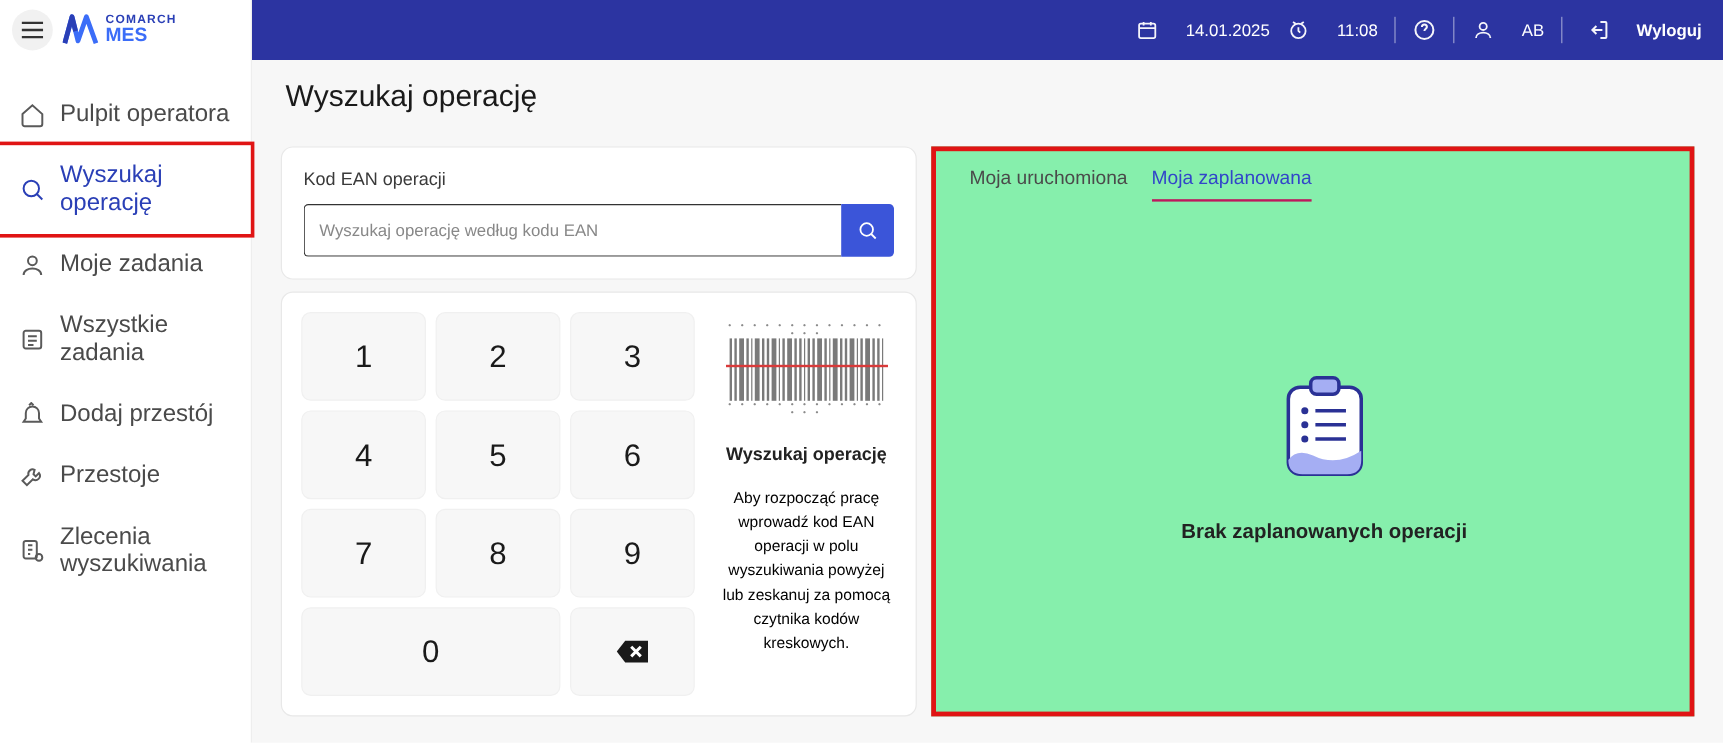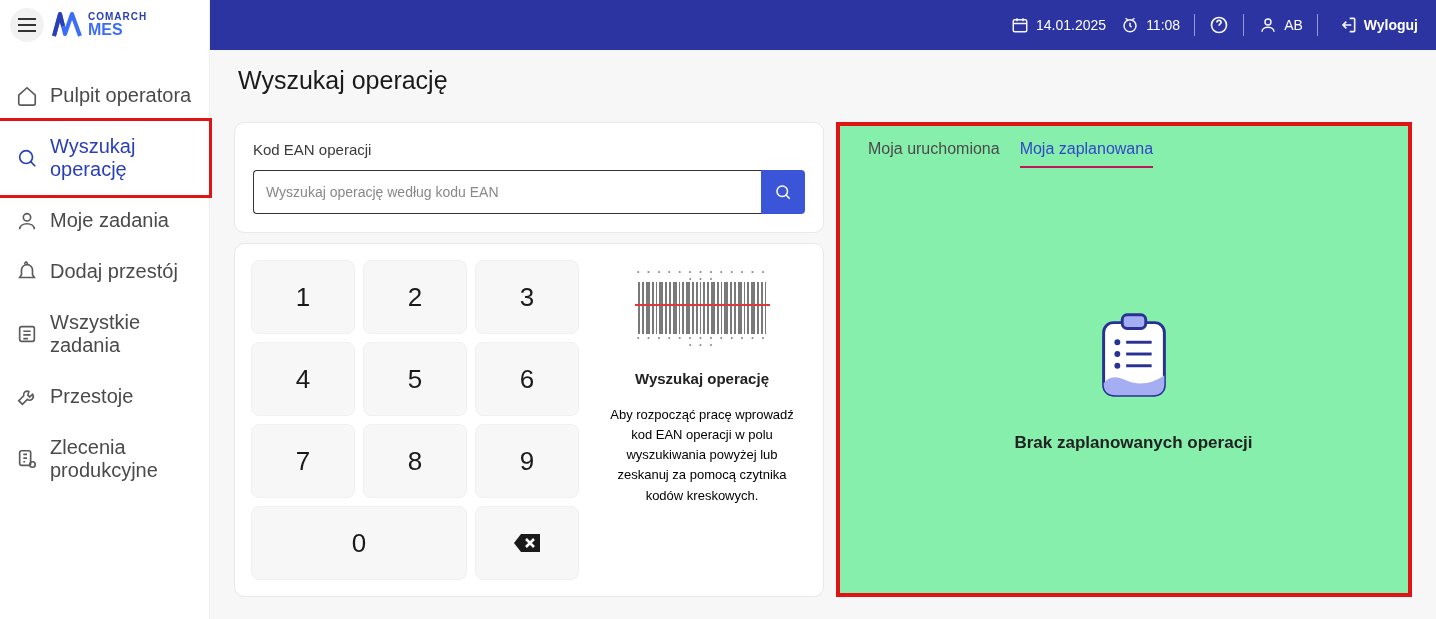--- a/index.html
+++ b/index.html
@@ -16,27 +16,27 @@
 
     .nav { margin-top: 20px; }
     .nav-item { display: flex; align-items: center; gap: 12px; padding: 14px 16px; cursor: pointer; color: #4a4a4a; font-size: 20px; }
     .nav-item .nicon { width: 22px; height: 22px; color: #5a5a5a; display: flex; align-items: center; justify-content: center; }
     .nav-item.highlighted { outline: 3px solid #e01414; background: #fff; color: #2a3fb6; }
     .nav-item.highlighted .nicon { color: #2a3fb6; }
 
     .main { flex: 1; display: flex; flex-direction: column; position: relative; }
     .topbar { height: 50px; background: #2c34a1; color: #fff; display: flex; align-items: center; justify-content: flex-end; padding: 0 18px; gap: 14px; position: absolute; left: 0; right: 0; top: 0; }
     .topbar .sep { width: 1px; height: 22px; background: rgba(255,255,255,0.5); }
-    .topbar .tb-item { display: flex; align-items: center; gap: 6px; font-size: 14px; }
+    .topbar .tb-item { display: flex; align-items: center; gap: 22px; font-size: 14px; }
     .topbar .tb-icon { width: 20px; height: 20px; display: flex; align-items: center; justify-content: center; opacity: 0.95; }
     .topbar .logout { font-weight: 600; margin-left: 6px; cursor: pointer; }
 
     .content { margin-top: 50px; padding: 24px; flex: 1; display: flex; gap: 12px; background: #f7f7f7; }
     .page-title { font-size: 25px; font-weight: 500; color: #1a1a1a; position: absolute; top: 66px; left: 28px; }
-    .left-col { width: 590px; display: flex; flex-direction: column; gap: 10px; margin-top: 48px; }
+    .left-col { width: 530px; display: flex; flex-direction: column; gap: 10px; margin-top: 48px; }
     .right-col { flex: 1; background: #86efac; border: 4px solid #e01414; border-radius: 0; margin-top: 48px; display: flex; flex-direction: column; padding: 4px 0; }
 
     .search-card { background: #fff; border-radius: 10px; padding: 18px; border: 1px solid #e8e8e8; }
     .search-label { font-size: 15px; color: #3a3a3a; margin-bottom: 12px; }
     .search-row { display: flex; }
     .search-input { flex: 1; height: 44px; border: 1px solid #333; border-right: none; border-radius: 4px 0 0 4px; padding: 0 12px; font-size: 14px; color: #666; }
     .search-input::placeholder { color: #888; }
     .search-btn { width: 44px; height: 44px; background: #3b55d9; border: none; border-radius: 0 4px 4px 0; display: flex; align-items: center; justify-content: center; cursor: pointer; }
 
     .keypad-card { background: #fff; border-radius: 10px; padding: 16px; border: 1px solid #e8e8e8; display: flex; gap: 18px; }
@@ -107,52 +107,52 @@
           <svg width="22" height="22" viewBox="0 0 24 24" fill="none" stroke="currentColor" stroke-width="1.8">
             <circle cx="12" cy="8" r="4"></circle>
             <path d="M4 21c0-4 4-6 8-6s8 2 8 6"></path>
           </svg>
         </span>
         <span>Moje zadania</span>
       </div>
       <div class="nav-item">
         <span class="nicon">
           <svg width="22" height="22" viewBox="0 0 24 24" fill="none" stroke="currentColor" stroke-width="1.8">
+            <rect x="4" y="4" width="16" height="16" rx="2"></rect>
+            <path d="M8 9h8M8 13h8M8 17h5"></path>
+          </svg>
+        </span>
+        <span>Wszystkie zadania</span>
+      </div>
+      <div class="nav-item">
+        <span class="nicon">
+          <svg width="22" height="22" viewBox="0 0 24 24" fill="none" stroke="currentColor" stroke-width="1.8">
             <path d="M6 15V10a6 6 0 1112 0v5l2 3H4z"></path>
             <path d="M9 3l2-2 2 2"></path>
           </svg>
         </span>
         <span>Dodaj przestój</span>
-      </div>
-      <div class="nav-item">
-        <span class="nicon">
-          <svg width="22" height="22" viewBox="0 0 24 24" fill="none" stroke="currentColor" stroke-width="1.8">
-            <rect x="4" y="4" width="16" height="16" rx="2"></rect>
-            <path d="M8 9h8M8 13h8M8 17h5"></path>
-          </svg>
-        </span>
-        <span>Wszystkie zadania</span>
       </div>
       <div class="nav-item">
         <span class="nicon">
           <svg width="22" height="22" viewBox="0 0 24 24" fill="none" stroke="currentColor" stroke-width="1.8">
             <path d="M14 6a4 4 0 00-5.6 4.6L3 16l4 4 5.4-5.4A4 4 0 0018 9l-3 3-2-2z"></path>
           </svg>
         </span>
         <span>Przestoje</span>
       </div>
       <div class="nav-item">
         <span class="nicon">
           <svg width="22" height="22" viewBox="0 0 24 24" fill="none" stroke="currentColor" stroke-width="1.8">
             <rect x="4" y="3" width="12" height="16" rx="2"></rect>
             <path d="M8 7h4M8 11h4M8 15h2"></path>
             <circle cx="18" cy="18" r="3"></circle>
           </svg>
         </span>
-        <span>Zlecenia produkcyjne</span>
+        <span>Zlecenia wyszukiwania</span>
       </div>
     </nav>
 </aside>
 
 <div class="main">
   <div class="topbar">
     <div class="tb-item">
       <span class="tb-icon">
         <svg width="18" height="18" viewBox="0 0 24 24" fill="none" stroke="#fff" stroke-width="2">
             <rect x="3" y="5" width="18" height="16" rx="2"></rect>

